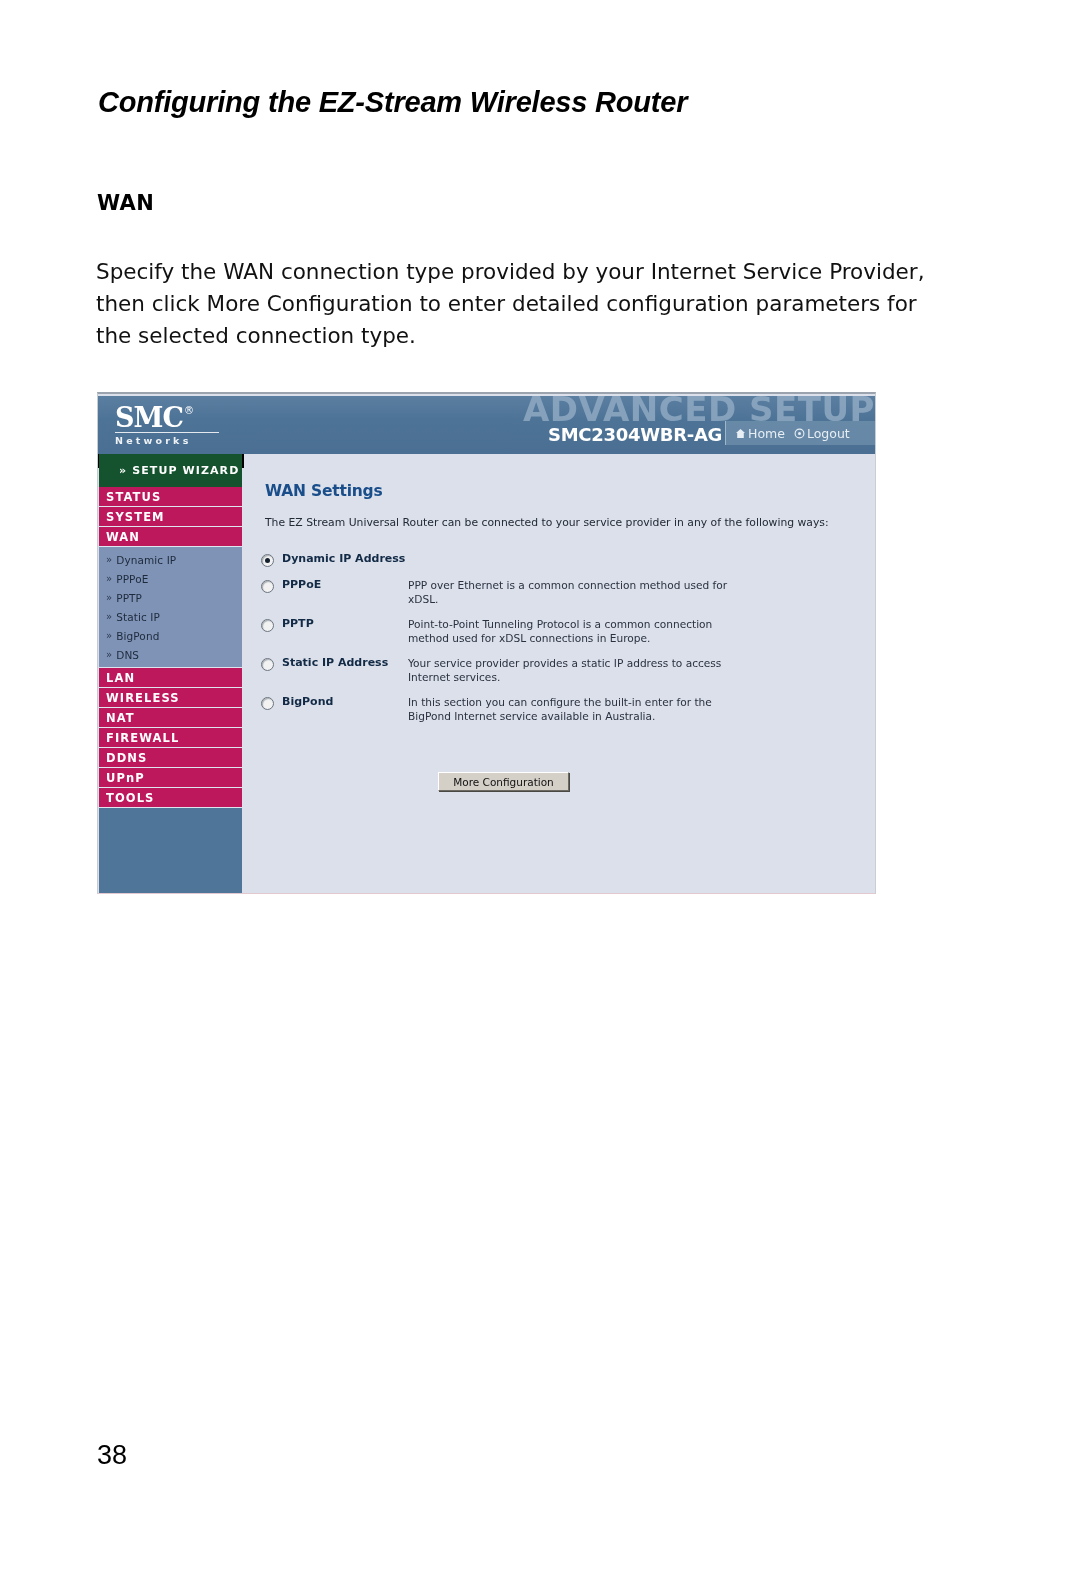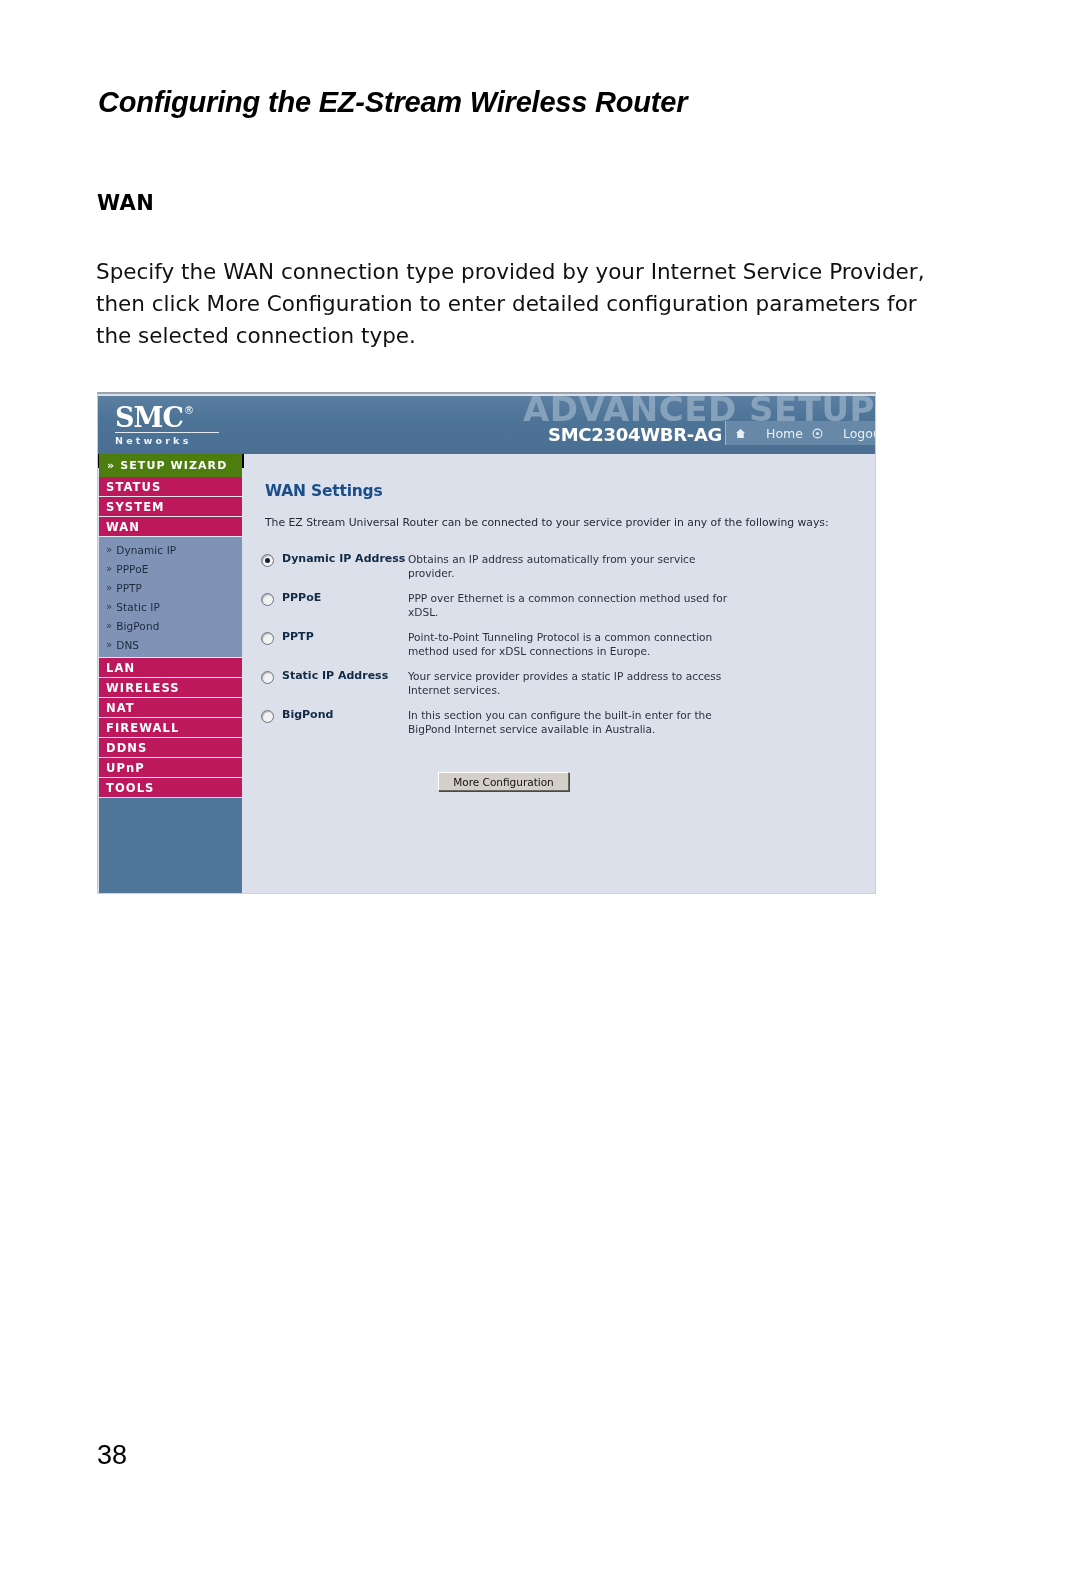--- a/index.html
+++ b/index.html
@@ -154,21 +154,21 @@
     border-left: 1px solid #9db6cc;
     display: flex;
     align-items: center;
     gap: 9px;
     padding-left: 9px;
     box-sizing: border-box;
   }
   .hlink {
     display: flex;
     align-items: center;
-    gap: 20px;
+    gap: 2px;
     font-family: "DejaVu Sans", sans-serif;
     font-size: 12.5px;
     color: #e7eef4;
     white-space: nowrap;
   }
   .ico {
     display: inline-block;
     line-height: 0;
   }
 
@@ -185,30 +185,30 @@
   
   .sidebar {
     position: absolute;
     left: 1px;
     top: 60px;
     width: 143px;
     height: 440px;
     background: #4f7699;
   }
   .wizard {
-    height: 23px;
-    background: #4d7c0f;
+    height: 33px;
+    background: #14532d;
     color: #ffffff;
     font-family: "DejaVu Sans", sans-serif;
     font-weight: bold;
     font-size: 11px;
     letter-spacing: 1.1px;
     display: flex;
     align-items: center;
-    padding-left: 8px;
+    padding-left: 20px;
     box-sizing: border-box;
   }
   .nav-item {
     height: 20px;
     background: #be185d;
     border-bottom: 1px solid #dfe5ee;
     color: #ffffff;
     font-family: "DejaVu Sans", sans-serif;
     font-weight: bold;
     font-size: 11.5px;
@@ -431,21 +431,20 @@
 
   <div class="main">
     <div class="wan-settings-title">WAN Settings</div>
     <div class="intro">The EZ Stream Universal Router can be connected to your service provider in any of the following ways:</div>
 
     <div class="options">
 
       <div class="opt-row">
         <div class="radio checked"></div>
         <div class="opt-label">Dynamic IP Address</div>
-        <div class="opt-desc">Obtains an IP address automatically from your service provider.</div>
       </div>
 
       <div class="opt-row">
         <div class="radio"></div>
         <div class="opt-label">PPPoE</div>
         <div class="opt-desc">PPP over Ethernet is a common connection method used for xDSL.</div>
       </div>
 
       <div class="opt-row">
         <div class="radio"></div>

